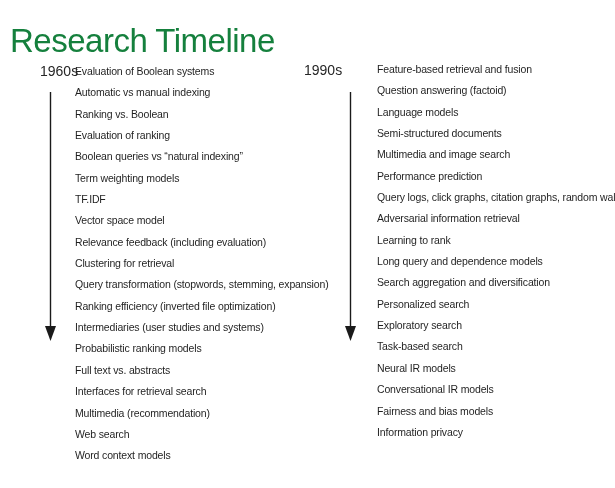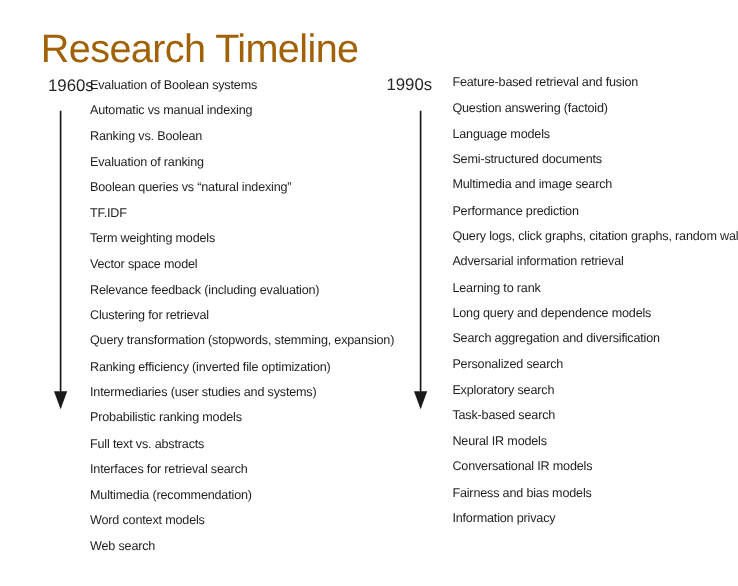--- a/index.html
+++ b/index.html
@@ -15,32 +15,31 @@
     overflow: hidden;
     font-family: "Liberation Sans", sans-serif;
   }
   .slide-title {
     position: absolute;
     left: 10px;
     top: 0px;
     font-size: 33px;
     font-weight: 400;
     letter-spacing: -0.5px;
-    color: #a16207;
+    color: #15803d;
     white-space: nowrap;
-    margin-left: 24px;
   }
   .decade-label {
     position: absolute;
     font-size: 14px;
     color: #262626;
     white-space: nowrap;
   }
   .decade-left  { left: 40px;  top: 63px; }
-  .decade-right { left: 322px; top: 62px; }
+  .decade-right { left: 304px; top: 62px; }
   .arrow-svg {
     position: absolute;
     width: 13px;
     height: 250px;
   }
   .arrow-left  { left: 44px;  top: 92px; }
   .arrow-right { left: 344px; top: 92px; }
   .topic-list {
     position: absolute;
     margin: 0;
@@ -71,34 +70,34 @@
     <line x1="6.5" y1="0" x2="6.5" y2="236" stroke="#1a1a1a" stroke-width="1.4"></line>
     <polygon points="1,234 12,234 6.5,249" fill="#1a1a1a"></polygon>
   </svg>
 
   <ul class="topic-list topics-left">
       <li>Evaluation of Boolean systems</li>
       <li>Automatic vs manual indexing</li>
       <li>Ranking vs. Boolean</li>
       <li>Evaluation of ranking</li>
       <li>Boolean queries vs “natural indexing”</li>
+      <li>Term weighting models</li>
       <li>TF.IDF</li>
-      <li>Term weighting models</li>
       <li>Vector space model</li>
       <li>Relevance feedback (including evaluation)</li>
       <li>Clustering for retrieval</li>
       <li>Query transformation (stopwords, stemming, expansion)</li>
       <li>Ranking efficiency (inverted file optimization)</li>
       <li>Intermediaries (user studies and systems)</li>
       <li>Probabilistic ranking models</li>
       <li>Full text vs. abstracts</li>
       <li>Interfaces for retrieval search</li>
       <li>Multimedia (recommendation)</li>
+      <li>Web search</li>
       <li>Word context models</li>
-      <li>Web search</li>
     </ul>
 
   <div class="decade-label decade-right">1990s</div>
 
   <svg class="arrow-svg arrow-right" viewBox="0 0 13 250" aria-hidden="true">
     <line x1="6.5" y1="0" x2="6.5" y2="236" stroke="#1a1a1a" stroke-width="1.4"></line>
     <polygon points="1,234 12,234 6.5,249" fill="#1a1a1a"></polygon>
   </svg>
 
   <ul class="topic-list topics-right">

